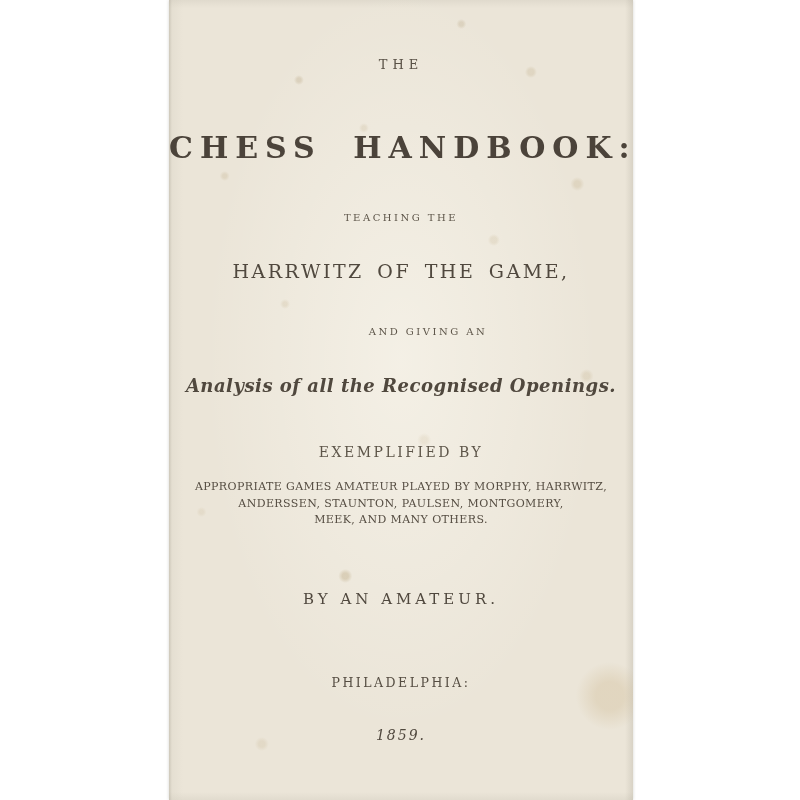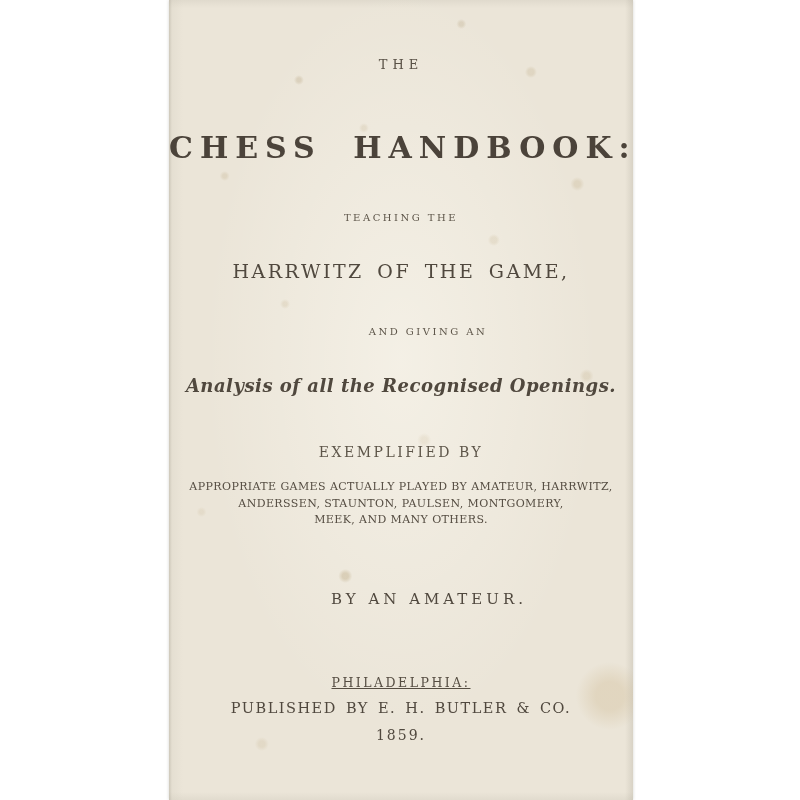--- a/index.html
+++ b/index.html
@@ -58,24 +58,24 @@
   }
   .half-title      { top: 57px;  font-size: 13px;   letter-spacing: 5px;   color: #5a5247; }
   .main-title      { top: 130px; font-size: 30px;   letter-spacing: 7px;   word-spacing: 14px; color: #4b433a; font-weight: bold; }
   .teaching-line   { top: 212px; font-size: 10px;   letter-spacing: 2.5px; color: #5d5549; }
   .rudiments-line  { top: 260px; font-size: 19px;   letter-spacing: 2.5px; word-spacing: 5px; color: #50483e; }
   .giving-line     { top: 326px; font-size: 10px;   letter-spacing: 2.5px; color: #5d5549; margin-left: 27px; }
   .script-line     { top: 375px; font-size: 18px;   letter-spacing: 0.5px;
                      font-style: italic; font-weight: bold; color: #50483e; }
   .exemplified-line{ top: 444px; font-size: 14px; letter-spacing: 2.5px; color: #5d5549; }
   .games-block     { top: 479px; font-size: 11px;   letter-spacing: 0.4px; line-height: 16.5px; color: #554d42; }
-  .byline          { top: 590px; font-size: 15px;   letter-spacing: 4px;   color: #50483e; padding-left: 28px; }
-  .imprint-city    { top: 675px; font-size: 12.5px; letter-spacing: 2.5px; color: #554d42; text-decoration: underline; }
+  .byline          { top: 590px; font-size: 15px;   letter-spacing: 4px;   color: #50483e; }
+  .imprint-city    { top: 675px; font-size: 12.5px; letter-spacing: 2.5px; color: #554d42; }
   .imprint-pub     { top: 700px; font-size: 14.5px; letter-spacing: 1.5px; word-spacing: 3px; color: #50483e; }
-  .imprint-year    { top: 727px; font-size: 14px;   letter-spacing: 2px;   color: #50483e; }
+  .imprint-year    { top: 727px; font-size: 14px;   letter-spacing: 2px;   color: #50483e; font-style: italic; }
 </style>
 </head>
 <body>
 
 <div class="stage">
   <div class="book-page">
 
     <div class="page-text half-title">THE</div>
 
     <div class="page-text main-title">CHESS HANDBOOK:</div>
@@ -84,27 +84,26 @@
 
     <div class="page-text rudiments-line">HARRWITZ OF THE GAME,</div>
 
     <div class="page-text giving-line">AND GIVING AN</div>
 
     <div class="page-text script-line">Analysis of all the Recognised Openings.</div>
 
     <div class="page-text exemplified-line">EXEMPLIFIED BY</div>
 
     <div class="page-text games-block">
-      <div>APPROPRIATE GAMES ACTUALLY PLAYED BY AMATEUR, HARRWITZ,</div>
+      <div>APPROPRIATE GAMES AMATEUR PLAYED BY MORPHY, HARRWITZ,</div>
       <div>ANDERSSEN, STAUNTON, PAULSEN, MONTGOMERY,</div>
       <div>MEEK, AND MANY OTHERS.</div>
     </div>
 
     <div class="page-text byline">BY AN AMATEUR.</div>
 
     <div class="page-text imprint-city">PHILADELPHIA:</div>
 
-    <div class="page-text imprint-pub">PUBLISHED BY E. H. BUTLER &amp; CO.</div>
 
     <div class="page-text imprint-year">1859.</div>
 
   </div>
 </div>
 
 </body></html>

